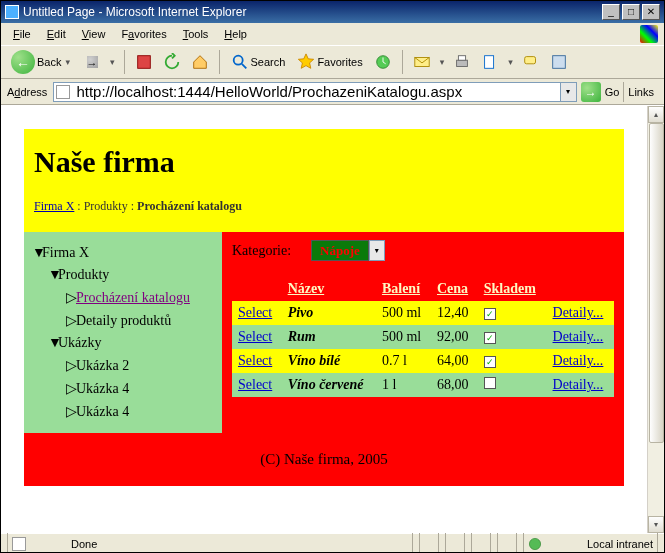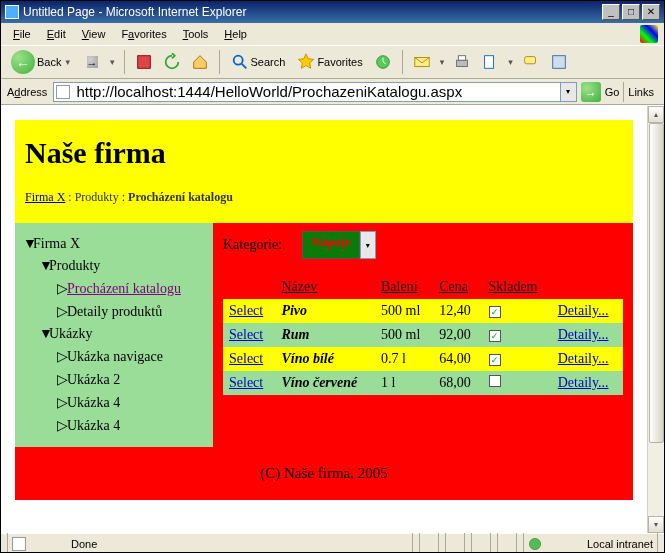--- a/index.html
+++ b/index.html
@@ -39,41 +39,41 @@
 .addrbar { height: 26px; display: flex; align-items: center; padding: 0 6px; border-bottom: 1px solid #aca899; gap: 4px; }
 .addrbar .lbl { margin-right: 2px; }
 .addrbar input { flex: 1; height: 20px; border: 1px solid #7f9db9; font-size: 15px; padding: 0 4px; padding-left: 22px; background: #fff; }
 .addrwrap { flex: 1; position: relative; display: flex; }
 .addrwrap .favicon { position: absolute; left: 3px; top: 3px; width: 14px; height: 14px; background: #fff; border: 1px solid #999; }
 .addrwrap .addrdrop { width: 16px; height: 20px; border: 1px solid #7f9db9; border-left: none; background: #e8e8e8; display: flex; align-items: center; justify-content: center; font-size: 8px; }
 .gobtn { width: 20px; height: 20px; background: radial-gradient(circle at 30% 30%, #9fe08a, #3cb33c); border-radius: 3px; display: flex; align-items: center; justify-content: center; color: #fff; font-size: 12px; font-weight: bold; }
 .links { padding: 0 4px; border-left: 1px solid #aca899; height: 20px; display: flex; align-items: center; }
 
 .viewport { height: 428px; overflow: auto; background: #fff; position: relative; border-top: 1px solid #fff; }
-.page { padding: 14px; background: #fff; }
+.page { padding: 23px; background: #fff; }
 .header-y { background: #ffff00; padding: 16px 10px 18px 10px; }
 .header-y h1 { margin: 0 0 20px 0; font-family: "Times New Roman", serif; font-size: 30px; font-weight: bold; }
 .crumbs { font-family: "Times New Roman", serif; font-size: 12px; color: #333; }
 .crumbs a { color: #00a; }
 .content-row { display: flex; background: #ff0000; }
 .sidebar { width: 198px; background: #99dd99; padding: 10px 8px; font-family: "Times New Roman", serif; font-size: 14px; }
 .sidebar ul { list-style: none; margin: 0; padding: 0; }
 .sidebar li { padding: 3px 0; }
 .sidebar .caret { display: inline-block; width: 10px; }
 .sidebar .l2 { padding-left: 16px; }
 .sidebar .l3 { padding-left: 34px; }
 .sidebar a { color: #00a; }
 .sidebar .active { color: #800080; text-decoration: underline; }
 .main { flex: 1; padding: 8px 10px 14px 10px; }
 .kat { font-family: "Times New Roman", serif; font-size: 14px; color: #000; display: flex; align-items: center; gap: 20px; margin-bottom: 16px; }
-.kat .selbox { display: inline-flex; align-items: stretch; height: 28px; justify-content: space-between; }
+.kat .selbox { display: inline-flex; align-items: stretch; height: 21px; justify-content: space-between; }
 .kat .seltxt { background: #0a7a0a; color: #ff0000; font-weight: bold; padding: 2px 8px; border: 1px solid #555; font-size: 13px; }
 .kat .selarrow { width: 16px; background: #e8e8e8; border: 1px solid #7f9db9; display: flex; align-items: center; justify-content: center; font-size: 8px; }
 table.prod { width: 100%; border-collapse: collapse; font-family: "Times New Roman", serif; font-size: 14px; }
-table.prod th { background: #ff0000; color: #0f172a; text-decoration: underline; font-weight: normal; font-style: normal; padding: 4px 6px; text-align: left; }
+table.prod th { background: #ff0000; color: #fef9c3; text-decoration: underline; font-weight: bold; font-style: normal; padding: 4px 6px; text-align: left; }
 table.prod th:first-child { text-decoration: none; }
 table.prod td { padding: 4px 6px; }
 tr.y { background: #ffff00; }
 tr.g { background: #99dd99; }
 table.prod td a { color: #0000cc; text-decoration: underline; }
 table.prod td.name { font-style: italic; font-weight: bold; }
 .footer { background: #ff0000; color: #000; text-align: center; padding: 18px 0; font-family: "Times New Roman", serif; font-size: 15px; }
 .statusbar { height: 21px; border-top: 1px solid #fff; display: flex; align-items: center; padding: 0 6px; gap: 6px; }
 .statusbar .cell { border: 1px solid #aca899; height: 28px; padding: 0 4px; display: flex; align-items: center; gap: 41px; }
 .statusbar .grow { flex: 1; }
@@ -212,21 +212,20 @@
     </div>
 
     <div class="content-row">
       <div class="sidebar">
         <ul>
           <li><span class="caret">▼</span><span>Firma X</span></li>
           <li class="l2"><span class="caret">▼</span><span>Produkty</span></li>
           <li class="l3"><span class="caret">▷</span><a href="#" class="active">Procházení katalogu</a></li>
           <li class="l3"><span class="caret">▷</span><span>Detaily produktů</span></li>
           <li class="l2"><span class="caret">▼</span><span>Ukázky</span></li>
-          <li class="l3"><span class="caret">▷</span><span>Ukázka navigace</span></li>
           <li class="l3"><span class="caret">▷</span><span>Ukázka 2</span></li>
           <li class="l3"><span class="caret">▷</span><span>Ukázka 4</span></li>
           <li class="l3"><span class="caret">▷</span><span>Ukázka 4</span></li>
         </ul>
       </div>
 
       <div class="main">
         <div class="kat">
           <span>Kategorie:</span>
           <span class="selbox">

